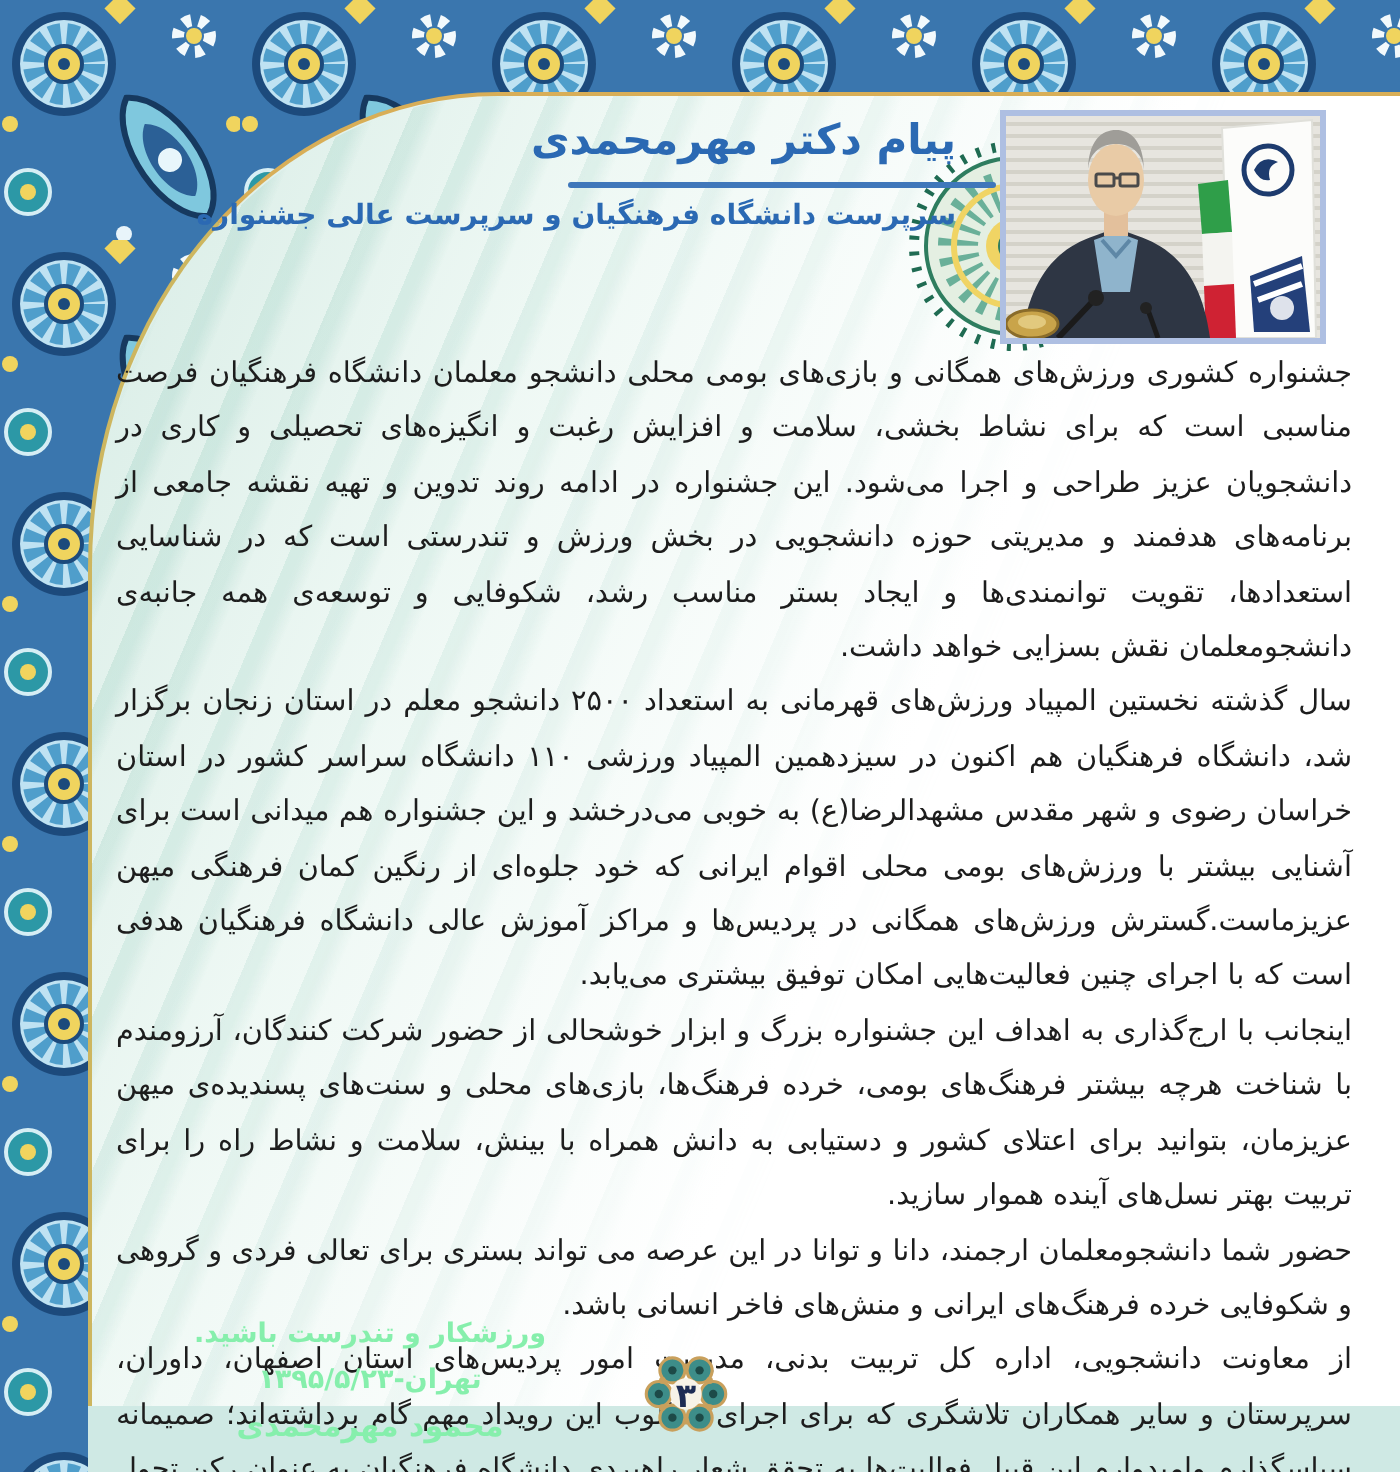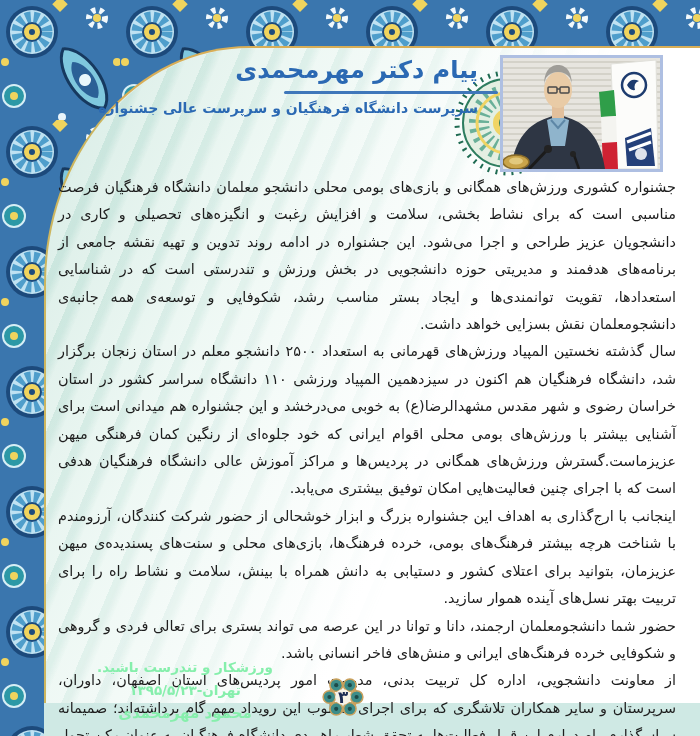--- a/index.html
+++ b/index.html
@@ -13,21 +13,21 @@
          background:linear-gradient(113deg,#d7ece5 0%,#eef8f4 28%,#ffffff 58%);}
   .panel::before{content:"";position:absolute;inset:0;border-radius:inherit;pointer-events:none;
          background:repeating-linear-gradient(113deg,rgba(140,200,185,0.30) 0 6px,rgba(255,255,255,0) 14px 30px);
          -webkit-mask-image:linear-gradient(113deg,#000 0%,rgba(0,0,0,0) 62%);
          mask-image:linear-gradient(113deg,#000 0%,rgba(0,0,0,0) 62%);}
   .bottom-strip{position:absolute;left:44px;right:0;bottom:0;height:33px;
          background:#cfe9e4;z-index:2;}
   
   .header{position:absolute;top:56px;right:222px;z-index:4;text-align:right;direction:rtl;
           color:#2b69b3;font-weight:bold;}
-  .header .title{font-size:24px;line-height:28px;}
+  .header .title{font-size:21px;line-height:28px;}
   .header .subtitle{font-size:14px;line-height:22px;margin-top:13px;}
   .title-underline{position:absolute;left:284px;top:91px;width:214px;height:3px;
           background:#3f77ba;border-radius:2px;z-index:4;}
   
   .mandala{position:absolute;left:452px;top:68px;width:110px;height:110px;z-index:2;}
   
   .photo{position:absolute;left:500px;top:55px;width:163px;height:117px;z-index:3;
          background:#fff;border:3px solid #aebfe2;box-sizing:border-box;box-shadow:0 0 0 1px #dfe6f2 inset;}
   .photo svg{display:block;}
   

